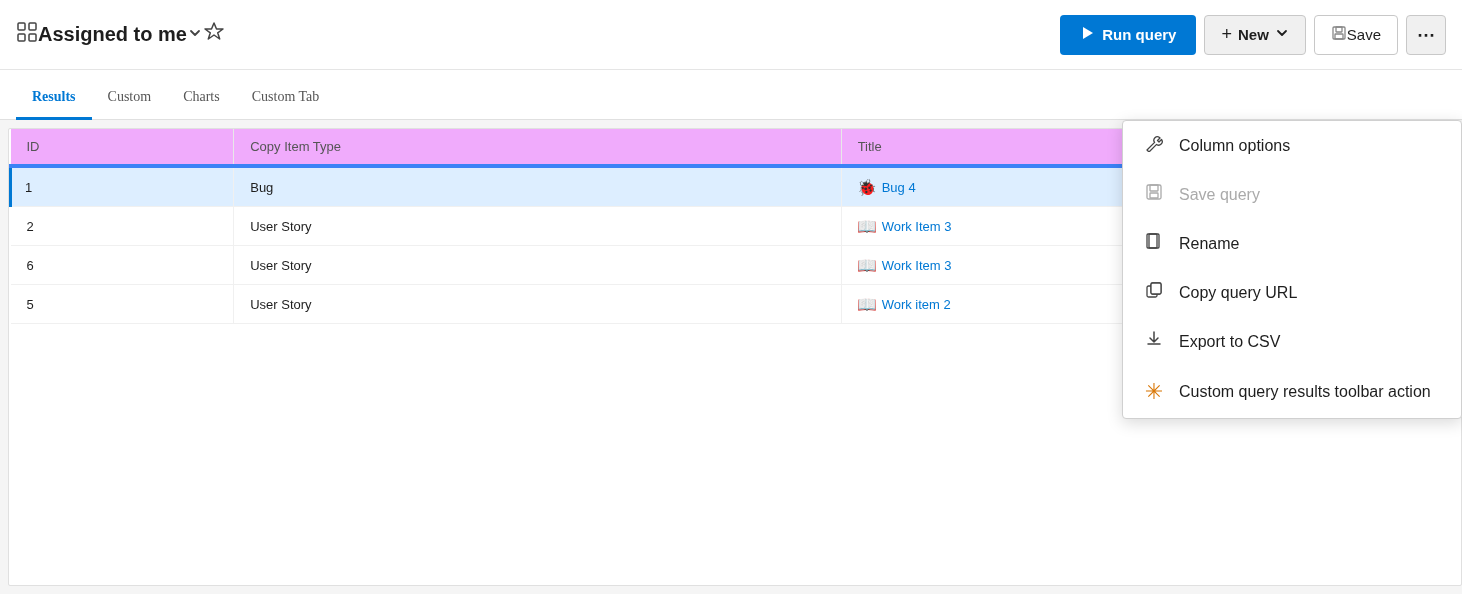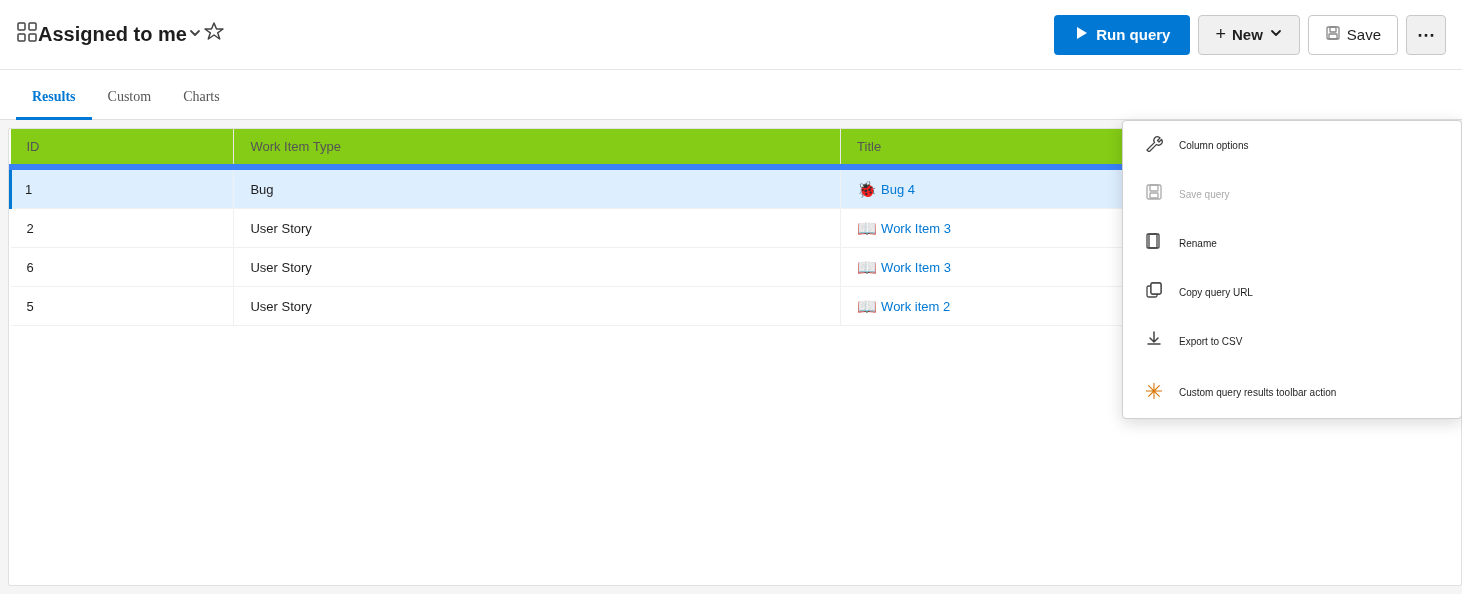--- a/index.html
+++ b/index.html
@@ -94,21 +94,20 @@
       height: 40px;
     }
 
     .new-btn.active {
       background: #f0f0f0;
     }
 
     .save-btn {
       display: flex;
       align-items: center;
-      gap: 6px;
       background: #fff;
       color: #1e1e1e;
       border: 1px solid #c8c8c8;
       border-radius: 4px;
       padding: 8px 16px;
       font-size: 15px;
       font-weight: 400;
       cursor: pointer;
       height: 40px;
     }
@@ -173,22 +172,22 @@
       margin: 8px 0 8px 8px;
       border-radius: 2px;
     }
 
     table {
       width: 100%;
       border-collapse: collapse;
     }
 
     thead tr {
-      background: #84cc16;
-      border-bottom: 6px solid #3b82f6;
+      background: #f0abfc;
+      border-bottom: 4px solid #3b82f6;
     }
 
     thead th {
       text-align: left;
       padding: 10px 16px;
       font-weight: 400;
       color: #555;
       font-size: 13px;
       border-right: 1px solid #e8e8e8;
     }
@@ -281,21 +280,21 @@
     .dropdown-item-icon.orange {
       color: #d97706;
       font-size: 22px;
     }
 
     .dropdown-item-icon.gray {
       color: #888;
     }
 
     .dropdown-item-text {
-      font-size: 10px;
+      font-size: 16px;
       text-align: center;
     }
 
     
   </style>
 </head>
 <body>
 
 <div class="header">
   <div class="header-left">
@@ -350,30 +349,31 @@
     <button class="more-btn">
       <span>⋯</span>
     </button>
   </div>
 </div>
 
 <div class="tabs">
   <div class="tab active">Results</div>
   <div class="tab">Custom</div>
   <div class="tab">Charts</div>
+  <div class="tab">Custom Tab</div>
 </div>
 
 <div class="main">
 
   <div class="table-container">
     <table>
       <thead>
         <tr>
           <th>ID</th>
-          <th>Work Item Type</th>
+          <th>Copy Item Type</th>
           <th>Title</th>
         </tr>
       </thead>
       <tbody>
         <tr class="selected">
           <td>1</td>
           <td>Bug</td>
           <td>
             <span class="item-title">
               <span class="bug-icon" style="color:#cc2222;">🐞</span>

